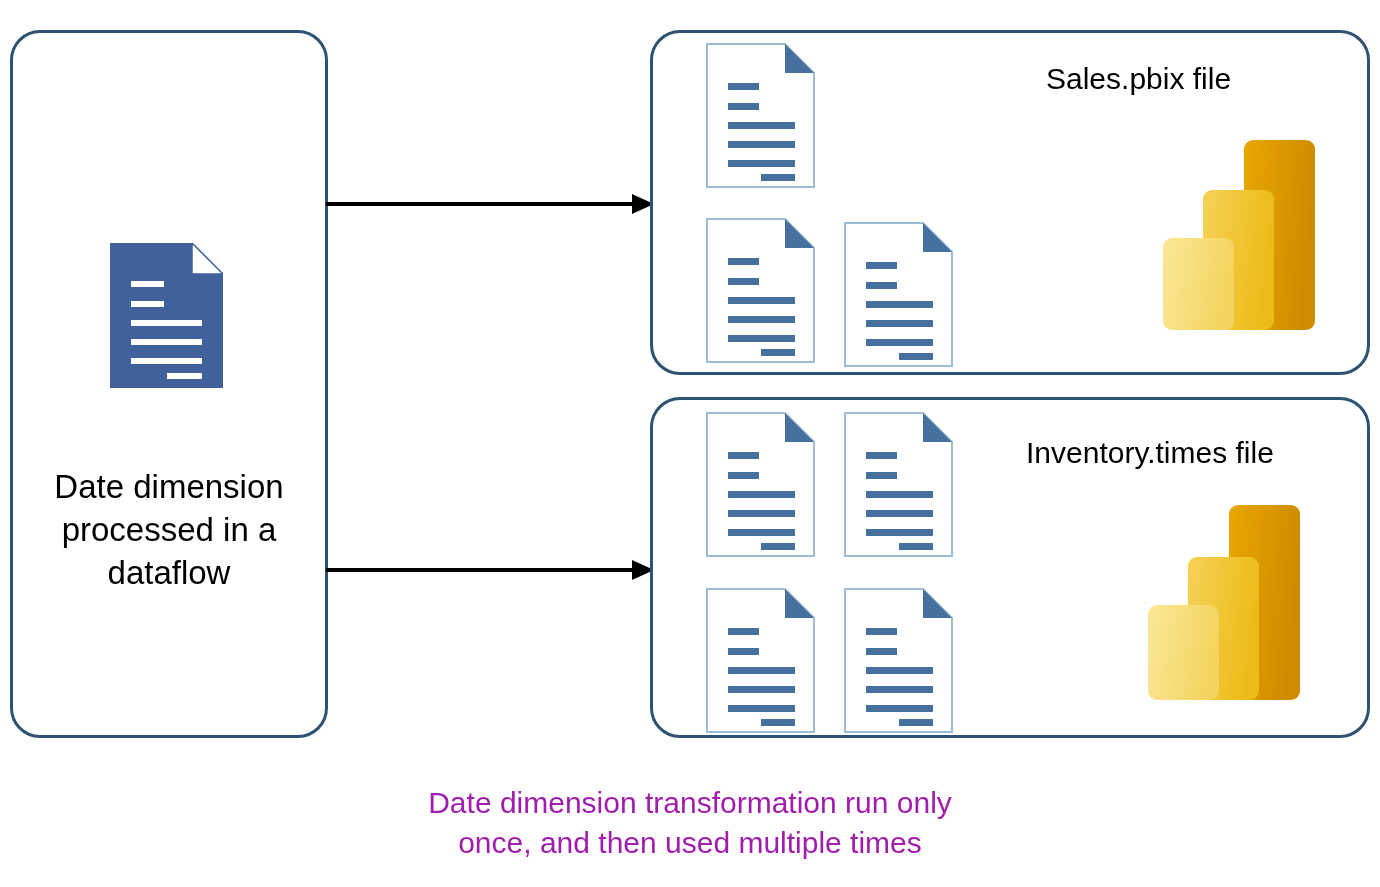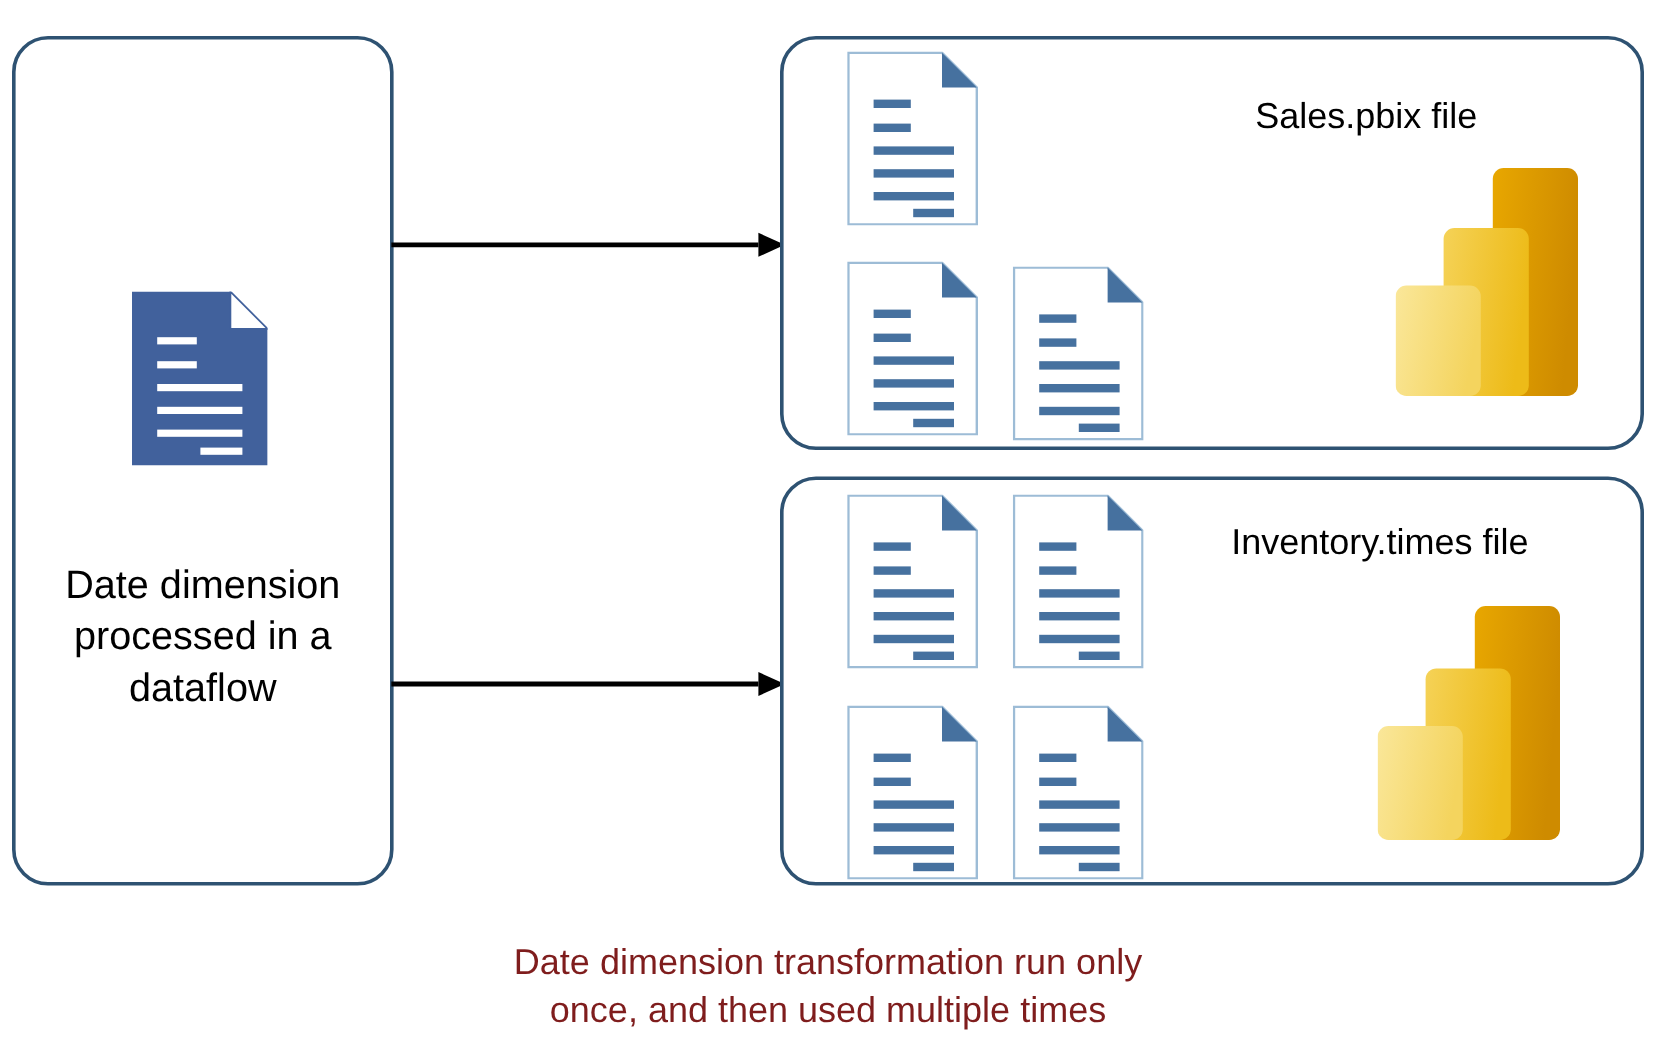--- a/index.html
+++ b/index.html
@@ -45,32 +45,32 @@
     left: 22px;
     top: 466px;
     width: 294px;
   }
   .file-label {
     position: absolute;
     font-size: 30px;
     color: #000000;
     white-space: nowrap;
   }
-  #label-sales     { left: 1046px; top: 62px; margin-top: 19px;  }
+  #label-sales     { left: 1046px; top: 62px;  }
   #label-inventory { left: 1026px; top: 436px; }
 
   #footer-caption {
     position: absolute;
     left: 240px;
     top: 783px;
     width: 900px;
     text-align: center;
     font-size: 30px;
     line-height: 1.33;
-    color: #7f1d1d;
+    color: #a21caf;
     white-space: pre-line;
   }
 
   
   .arrow {
     position: absolute;
     height: 24px;
   }
   #arrow-top    { left: 326px; top: 192px; width: 328px; }
   #arrow-bottom { left: 326px; top: 558px; width: 328px; }

